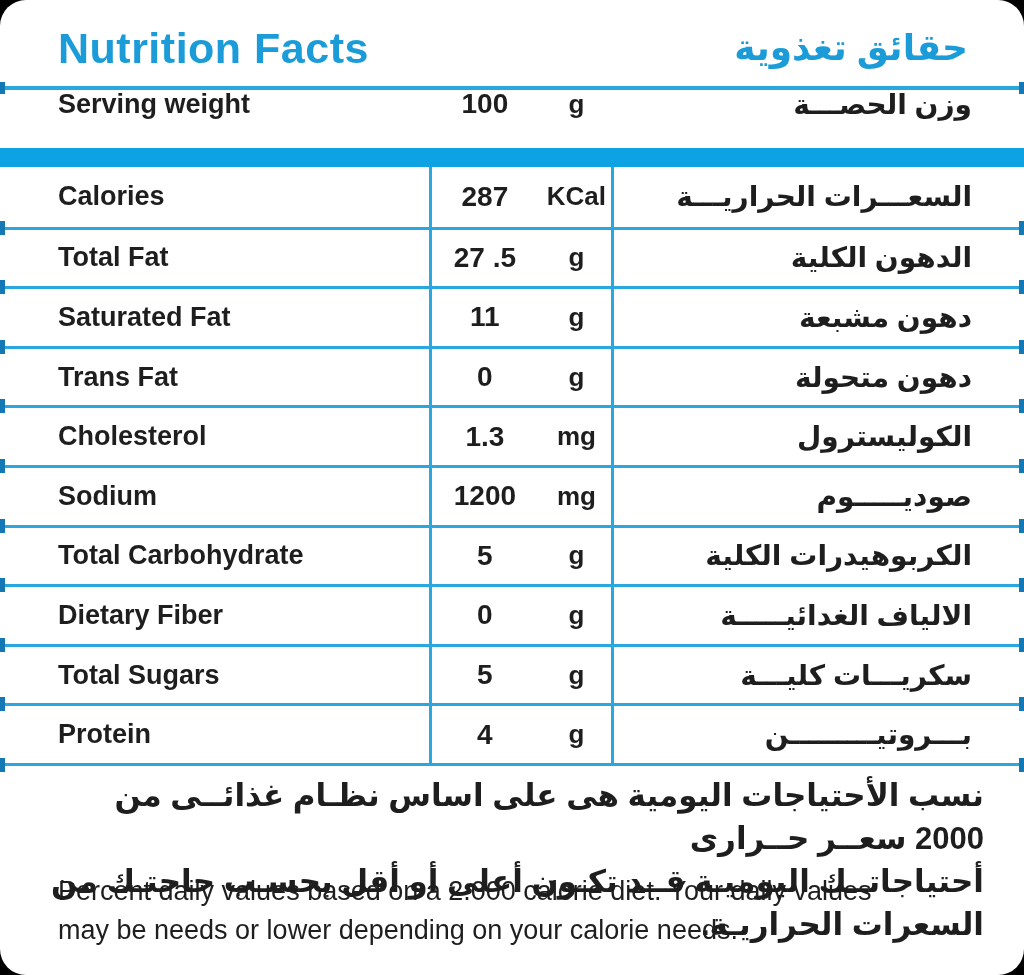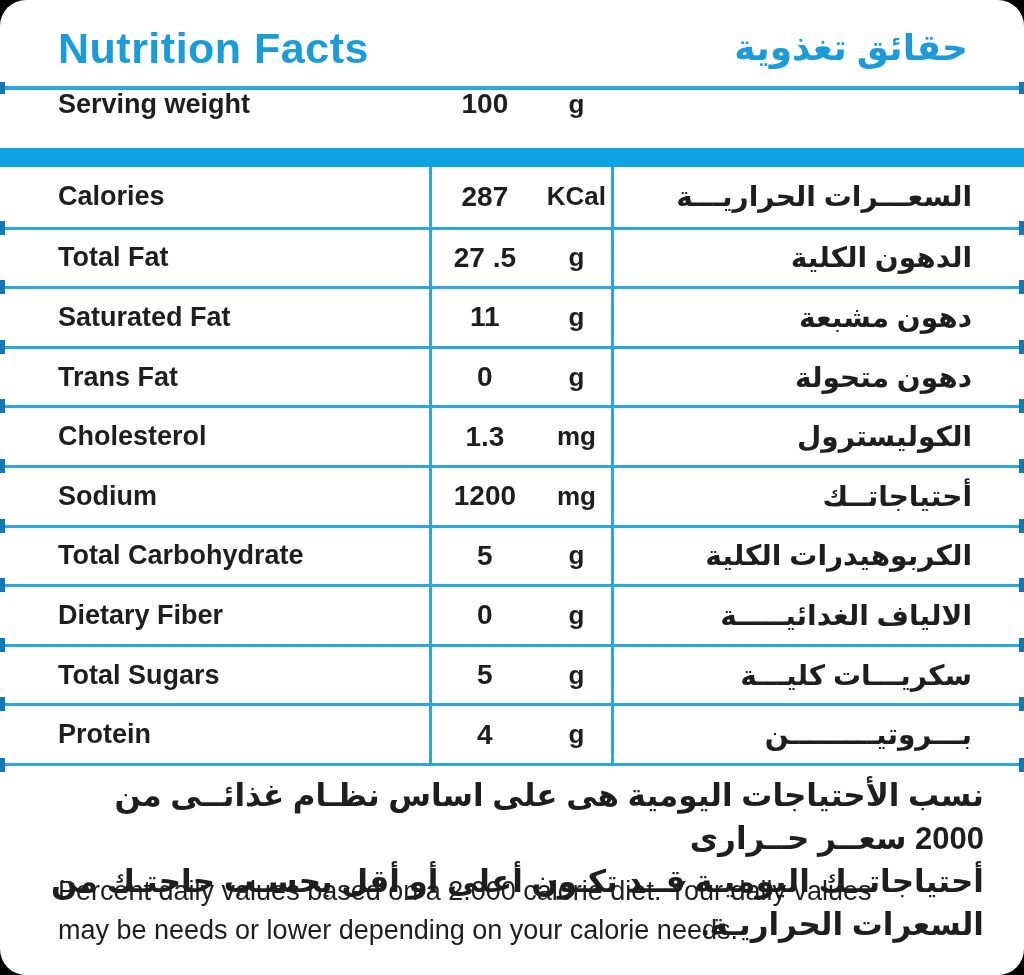--- a/index.html
+++ b/index.html
@@ -89,20 +89,21 @@
   </div>
 
   <div class="header-rule"></div>
 
   <div class="serving-row">
     <div class="c-en">Serving weight</div>
     <div class="c-val">
       <span class="num">100</span>
       <span class="unit">g</span>
     </div>
+    <div class="c-ar">وزن الحصـــة</div>
   </div>
 
   <div class="thick-bar"></div>
 
   <div class="tbl">
     <div class="vline v1"></div>
     <div class="vline v2"></div>
     <div class="endcap bl"></div>
     <div class="endcap br"></div>
 
@@ -150,21 +151,21 @@
       </div>
       <div class="c-ar">الكوليسترول</div>
     </div>
 
     <div class="row">
       <div class="c-en">Sodium</div>
       <div class="c-val">
         <span class="num">1200</span>
         <span class="unit">mg</span>
       </div>
-      <div class="c-ar">أحتياجاتــك</div>
+      <div class="c-ar">صوديـــــوم</div>
     </div>
 
     <div class="row">
       <div class="c-en">Total Carbohydrate</div>
       <div class="c-val">
         <span class="num">5</span>
         <span class="unit">g</span>
       </div>
       <div class="c-ar">الكربوهيدرات الكلية</div>
     </div>

